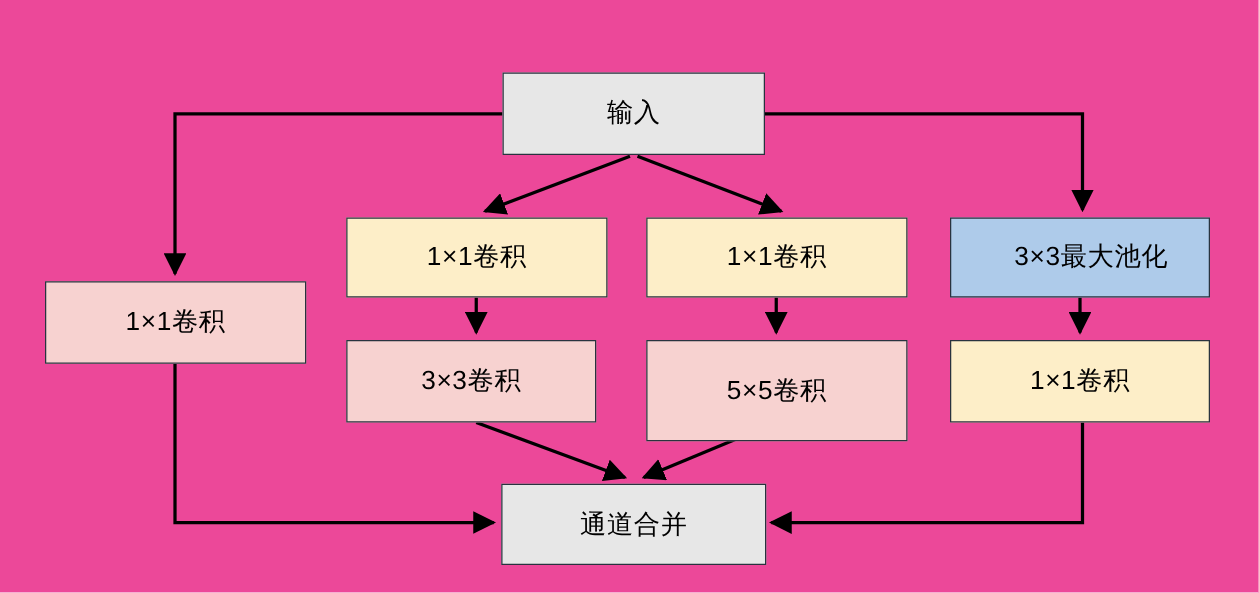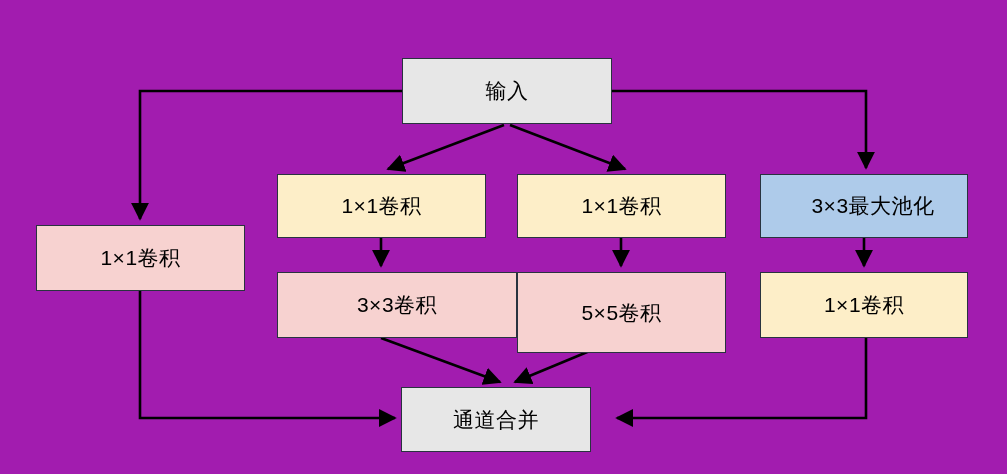--- a/index.html
+++ b/index.html
@@ -7,21 +7,21 @@
     padding: 0;
     background: #ffffff;
   }
   body {
     font-family: "Liberation Sans", "DejaVu Sans", sans-serif;
   }
   #canvas {
     position: relative;
     width: 1007px;
     height: 474px;
-    background: #a21caf;
+    background: #ec4899;
     overflow: hidden;
   }
   #edges {
     position: absolute;
     left: 0;
     top: 0;
     width: 1007px;
     height: 474px;
   }
   .node {
@@ -78,37 +78,37 @@
   </div>
 
   <div class="node pink" style="left:36px;top:225px;width:209px;height:66px;">
     <span class="node-label">1×1卷积</span>
   </div>
 
   <div class="node yellow" style="left:277px;top:174px;width:209px;height:64px;">
     <span class="node-label">1×1卷积</span>
   </div>
 
-  <div class="node pink" style="left:277px;top:272px;width:240px;height:66px;">
+  <div class="node pink" style="left:277px;top:272px;width:200px;height:66px;">
     <span class="node-label">3×3卷积</span>
   </div>
 
   <div class="node yellow" style="left:517px;top:174px;width:209px;height:64px;">
     <span class="node-label">1×1卷积</span>
   </div>
 
   <div class="node pink" style="left:517px;top:272px;width:209px;height:81px;">
     <span class="node-label">5×5卷积</span>
   </div>
 
   <div class="node blue" style="left:760px;top:174px;width:208px;height:64px;padding-left:18px;">
     <span class="node-label">3×3最大池化</span>
   </div>
 
   <div class="node yellow" style="left:760px;top:272px;width:208px;height:66px;">
     <span class="node-label">1×1卷积</span>
   </div>
 
-  <div class="node gray" style="left:401px;top:387px;width:190px;height:65px;">
+  <div class="node gray" style="left:401px;top:387px;width:212px;height:65px;">
     <span class="node-label">通道合并</span>
   </div>
 
 </div>
 
 </body></html>

